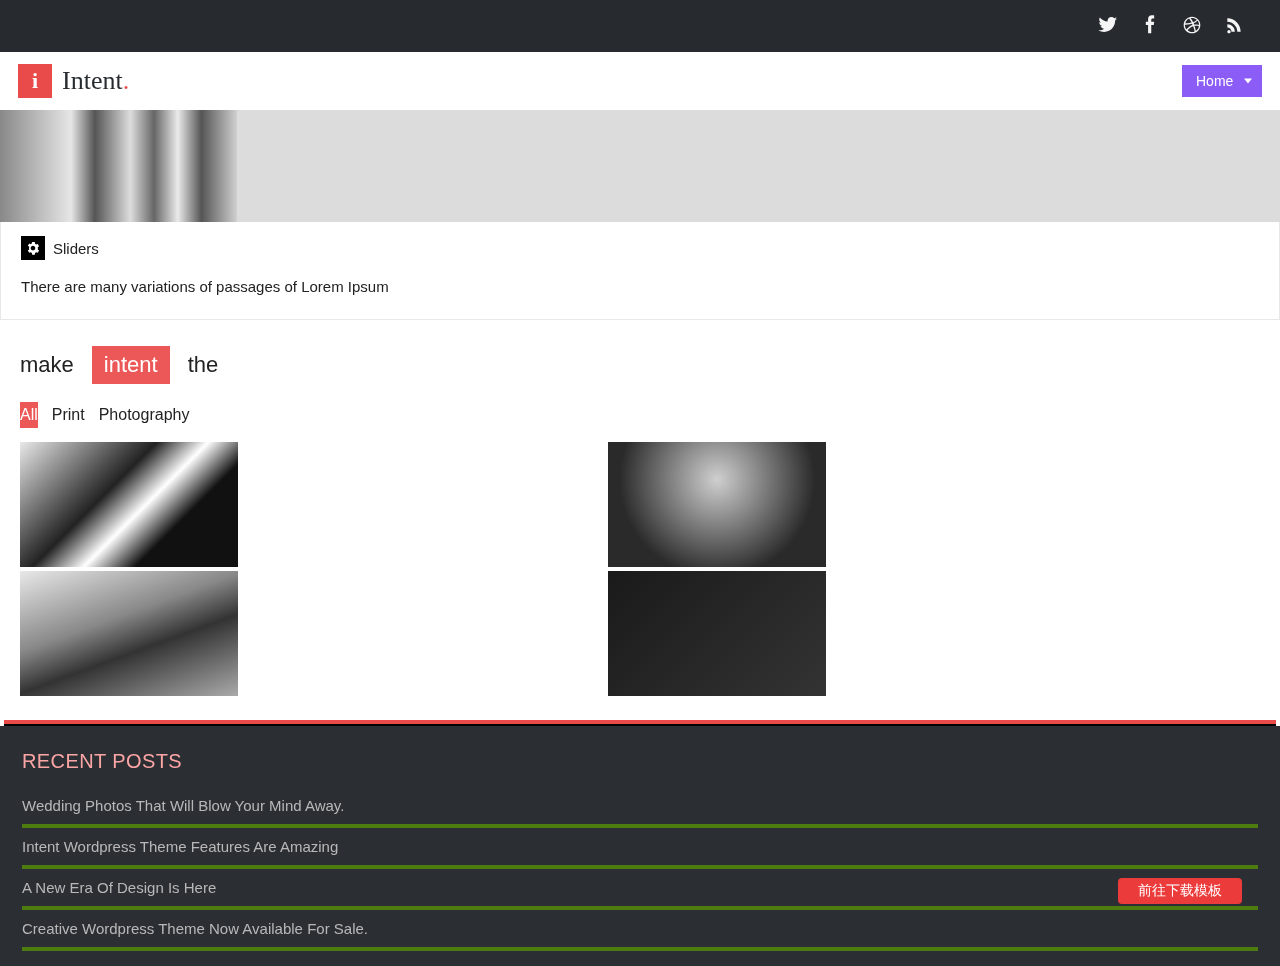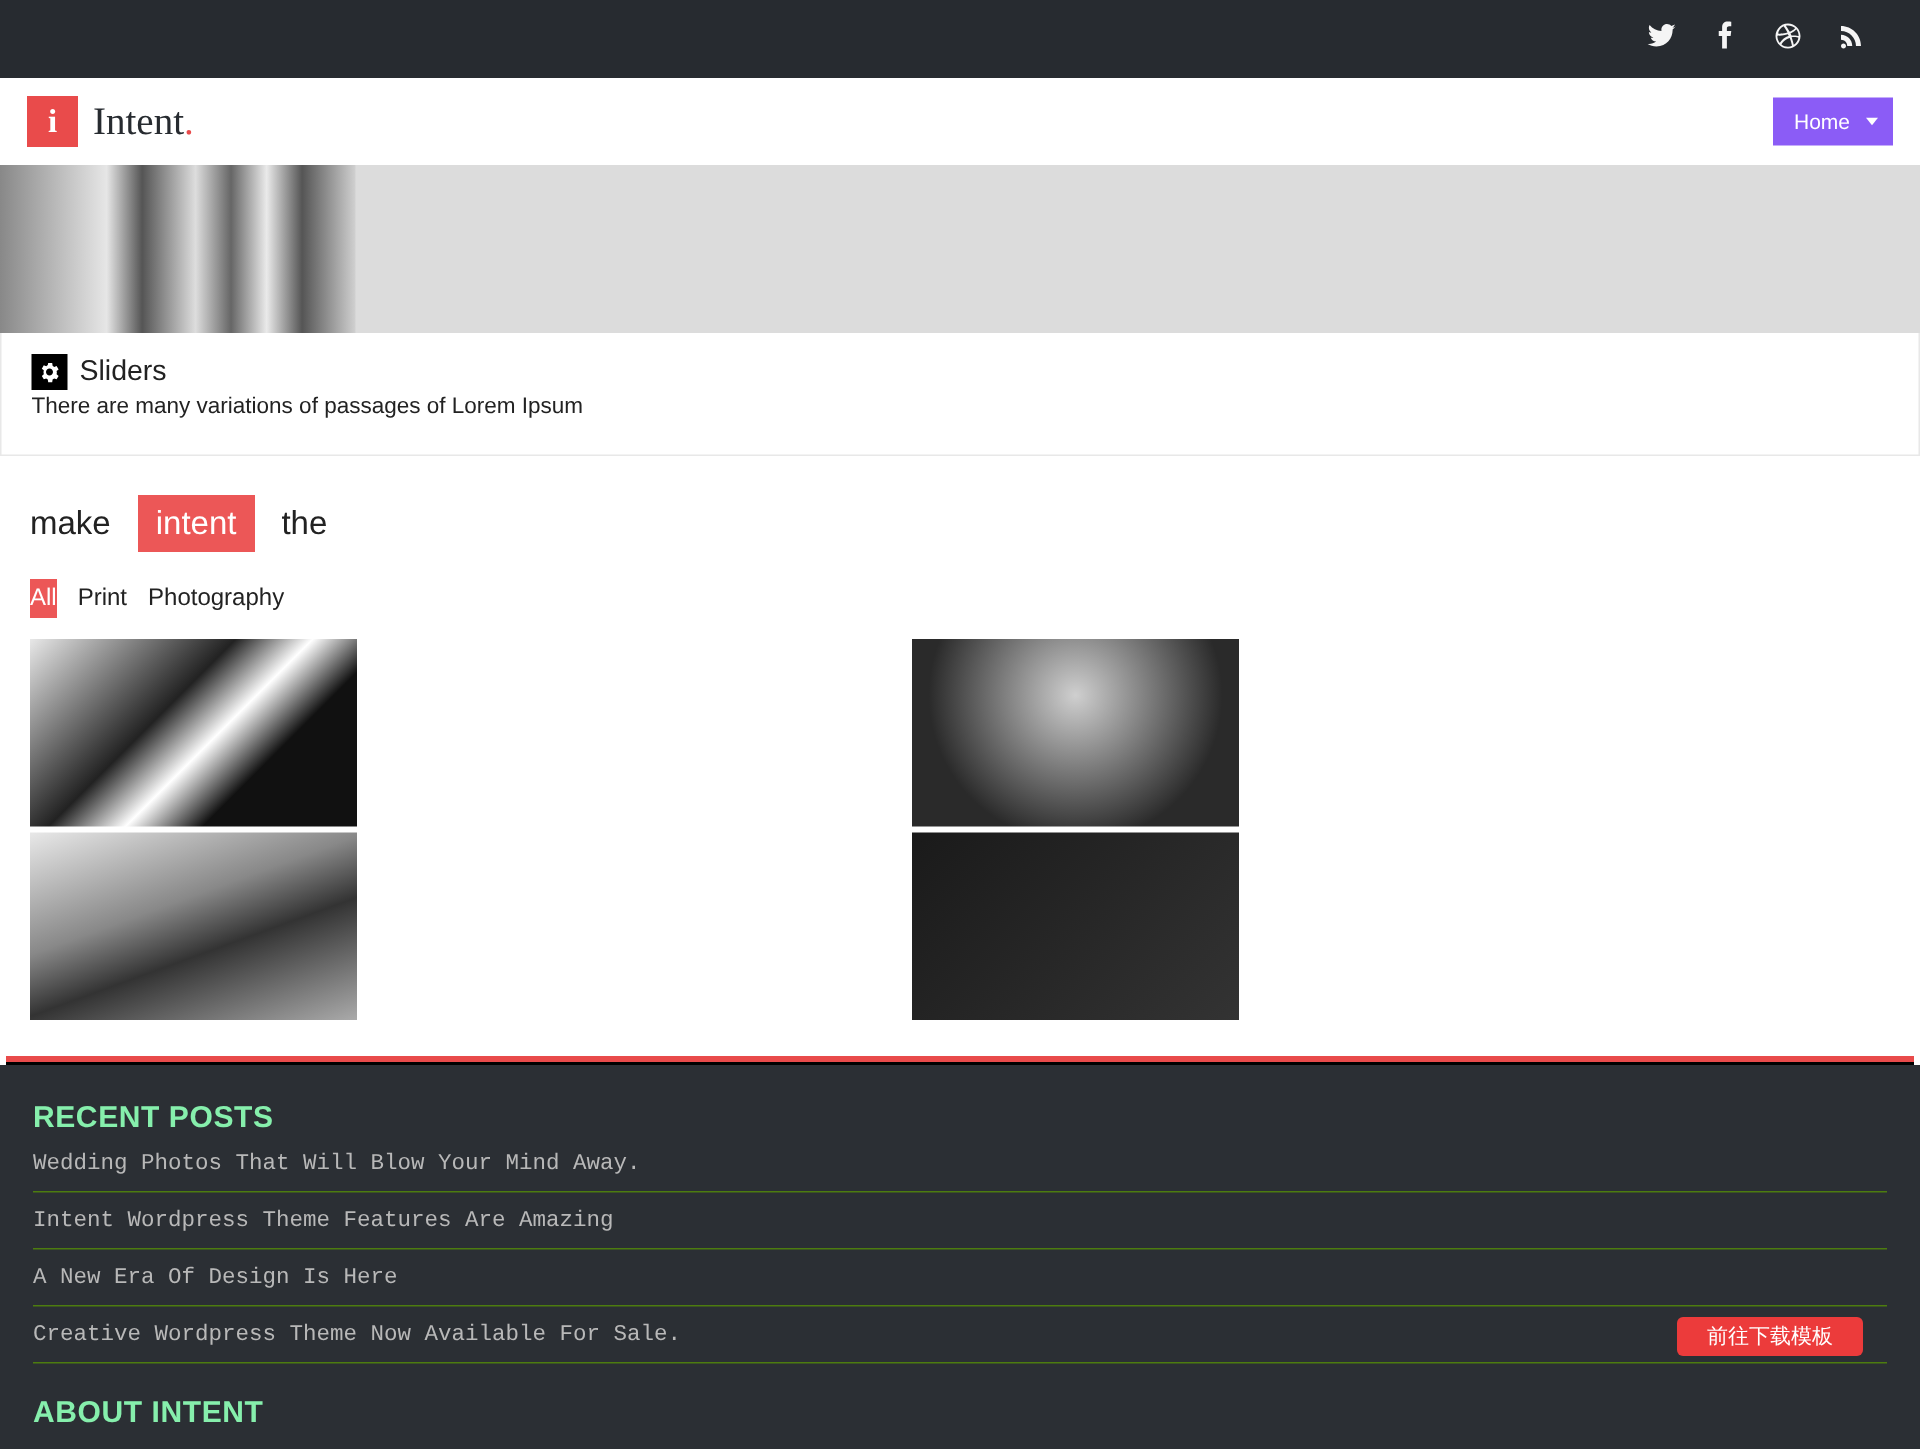--- a/index.html
+++ b/index.html
@@ -11,42 +11,42 @@
 .logo-badge { background: #e94b4b; color: #fff; font-family: Georgia, serif; font-size: 22px; width: 34px; height: 34px; display: flex; align-items: center; justify-content: center; font-weight: bold; }
 .logo-text { font-family: Georgia, 'Times New Roman', serif; font-size: 26px; color: #272b30; }
 .logo-text .dot { color: #e94b4b; }
 .nav-select { background: #8b5cf6; color: #fff; border: none; padding: 8px 28px 8px 14px; font-size: 14px; appearance: none; position: relative; }
 .nav-select-wrap { position: relative; }
 .nav-select-wrap::after { content: ''; position: absolute; right: 10px; top: 50%; transform: translateY(-50%); border-left: 4px solid transparent; border-right: 4px solid transparent; border-top: 5px solid #fff; pointer-events: none; }
 .hero { height: 112px; background: #dcdcdc; position: relative; overflow: hidden; }
 .hero-img { width: 237px; height: 112px; background: linear-gradient(90deg,#888 0%,#e6e6e6 30%,#555 40%,#ddd 55%,#666 65%,#eaeaea 75%,#555 85%,#d0d0d0 100%); filter: grayscale(1); }
 .panel { display: flex; border: 1px solid #e8e8e8; border-top: none; }
 .panel-col { width: 50%; padding: 14px 20px 24px; }
-.panel-col h3 { display: flex; align-items: center; gap: 8px; font-size: 19px; font-weight: normal; margin-bottom: 2px; }
+.panel-col h3 { display: flex; align-items: center; gap: 8px; font-size: 15px; font-weight: normal; margin-bottom: 18px; }
 .panel-col h3 .ic { width: 24px; height: 24px; background: #000; display: inline-flex; align-items: center; justify-content: center; }
 .panel-col h3 .ic svg { width: 16px; height: 16px; fill: #fff; }
 .panel-col p { font-size: 15px; color: #222; }
 .intent-row { padding: 26px 20px 8px; font-size: 22px; display: flex; align-items: center; gap: 18px; }
 .intent-row .hl { background: #ec5757; color: #fff; padding: 6px 12px; }
 .filters { padding: 10px 20px 4px; display: flex; gap: 14px; font-size: 16px; }
 .filters .f { padding: 4px 0; cursor: pointer; }
 .filters .f.active { background: #ec5757; color: #fff; }
 .gallery { padding: 10px 20px 20px; }
 .grow { display: flex; gap: 370px; margin-bottom: 4px; }
 .thumb { width: 218px; height: 125px; background: #333; filter: grayscale(1); }
 .thumb.t1 { background: linear-gradient(135deg,#e8e8e8,#222 40%,#fff 55%,#111 70%); }
 .thumb.t2 { background: radial-gradient(circle at 50% 30%,#cfcfcf,#2a2a2a 70%); }
 .thumb.t3 { background: linear-gradient(160deg,#e8e8e8,#888 40%,#333 60%,#aaa); }
 .thumb.t4 { background: linear-gradient(135deg,#1a1a1a,#333); }
 .footer-redline { height: 6px; background: #000; border-top: 4px solid #e94b4b; margin-left:4px; margin-right:4px;}
 .footer { background: #2b2f34; color: #c7c7c7; padding: 24px 22px 40px; position: relative; }
-.footer h2 { color: #86efac; font-size: 20px; font-weight: bold; letter-spacing: .4px; }
+.footer h2 { color: #fca5a5; font-size: 20px; font-weight: normal; margin-bottom: 14px; letter-spacing: .4px; }
 .footer h2.sec { margin-top: 22px; }
 .footer ul { list-style: none; }
-.footer ul li { padding: 10px 0; border-bottom: 1px solid #4d7c0f; font-size: 15px; color: #b8b8b8; font-family: Liberation Mono, monospace; }
+.footer ul li { padding: 10px 0; border-bottom: 4px solid #4d7c0f; font-size: 15px; color: #b8b8b8; }
 .dl-btn { position: fixed; right: 38px; bottom: 62px; background: #ec3b3b; color: #fff; border: none; padding: 4px 20px; font-size: 14px; border-radius: 4px; cursor: pointer; }
 </style>
 </head>
 <body>
 
 <div class="topbar">
   <span><svg viewBox="0 0 24 24">
         <path d="M23 4.5c-.8.4-1.7.6-2.6.8.9-.6 1.6-1.4 2-2.5-.9.5-1.9.9-3 1.1C18.5 3 17.3 2.4 16 2.4c-2.5 0-4.5 2-4.5 4.5 0 .4 0 .7.1 1C7.8 7.7 4.4 5.9 2.1 3.1c-.4.7-.6 1.4-.6 2.3 0 1.6.8 3 2 3.8-.7 0-1.4-.2-2-.5v.1c0 2.2 1.6 4 3.6 4.4-.4.1-.8.2-1.2.2-.3 0-.6 0-.9-.1.6 1.8 2.3 3.1 4.3 3.1-1.6 1.2-3.5 2-5.7 2-.4 0-.7 0-1.1-.1 2 1.3 4.4 2 7 2 8.4 0 13-7 13-13v-.6c.9-.6 1.7-1.4 2.3-2.3z"></path>
       </svg></span>
   <span><svg viewBox="0 0 24 24">

